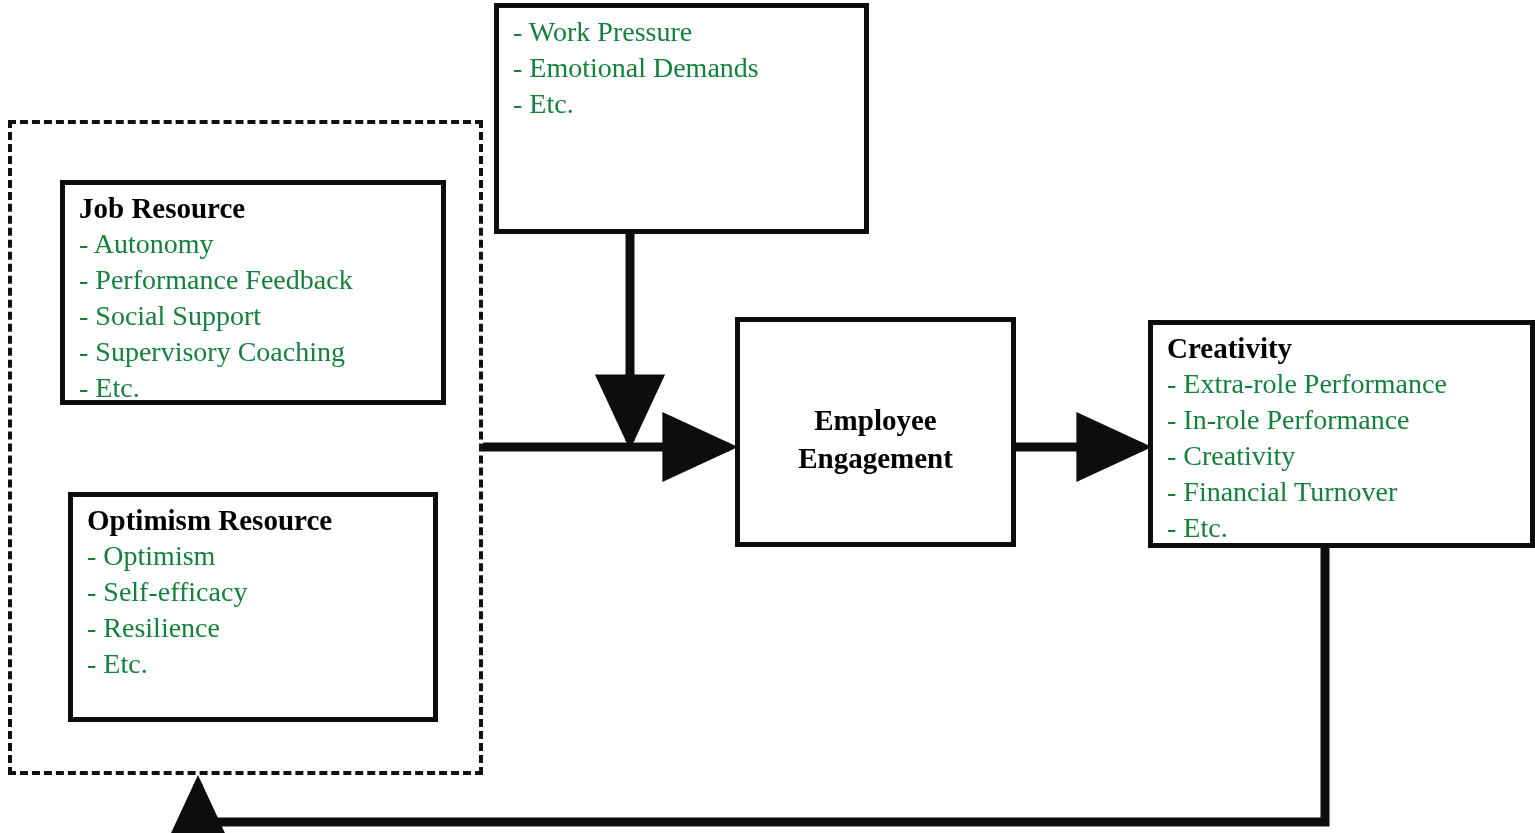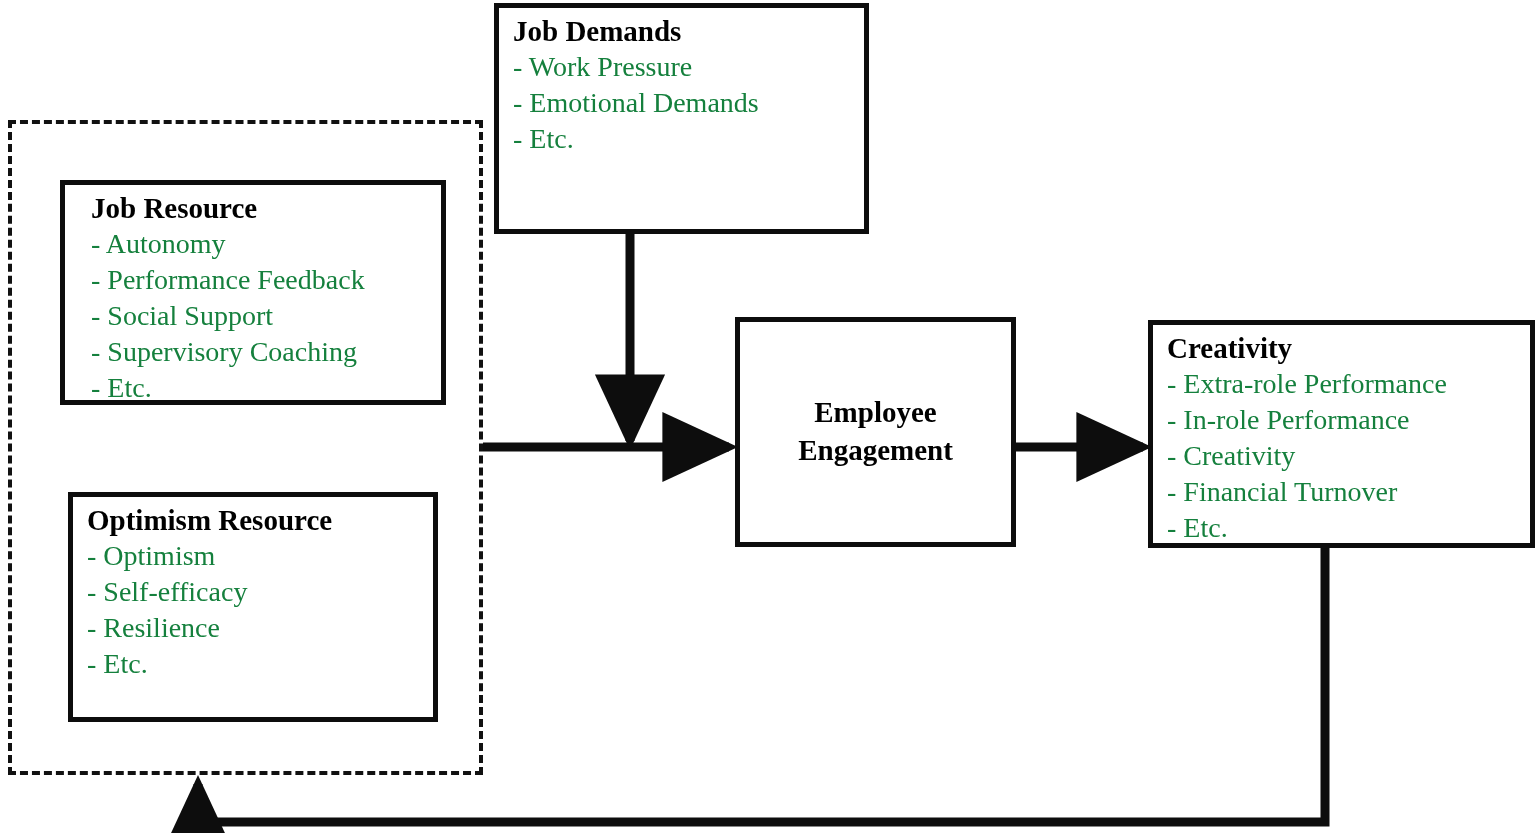--- a/index.html
+++ b/index.html
@@ -47,33 +47,33 @@
     padding: 0;
   }
   .node-list li {
     font-size: 28px;
     line-height: 1.28;
     color: #15803d;
     white-space: nowrap;
   }
 
   
-  #node-job-resource   { left: 60px;  top: 180px; width: 386px; height: 225px; padding-left: 12px; }
+  #node-job-resource   { left: 60px;  top: 180px; width: 386px; height: 225px; }
   #node-personal-res   { left: 68px;  top: 492px; width: 370px; height: 230px; }
   #node-job-demands    { left: 494px; top: 3px;   width: 375px; height: 231px; }
   #node-engagement     { left: 735px; top: 317px; width: 281px; height: 230px; }
   #node-performance    { left: 1148px;top: 320px; width: 387px; height: 228px; }
 
   #node-engagement .node-inner {
     height: 100%;
     display: flex;
     flex-direction: column;
     align-items: center;
     justify-content: center;
-    padding: 0;
+    padding: 8px;
   }
   .center-title {
     font-weight: bold;
     font-size: 29px;
     line-height: 1.3;
     text-align: center;
     color: #000000;
   }
 
   
@@ -113,21 +113,20 @@
         <li>- Optimism</li>
         <li>- Self-efficacy</li>
         <li>- Resilience</li>
         <li>- Etc.</li>
       </ul>
     </div>
   </div>
 
   <div class="node" id="node-job-demands">
     <div class="node-inner">
-      <div class="node-title">Job Demands</div>
       <ul class="node-list">
         <li>- Work Pressure</li>
         <li>- Emotional Demands</li>
         <li>- Etc.</li>
       </ul>
     </div>
   </div>
 
   <div class="node" id="node-engagement">
     <div class="node-inner">

